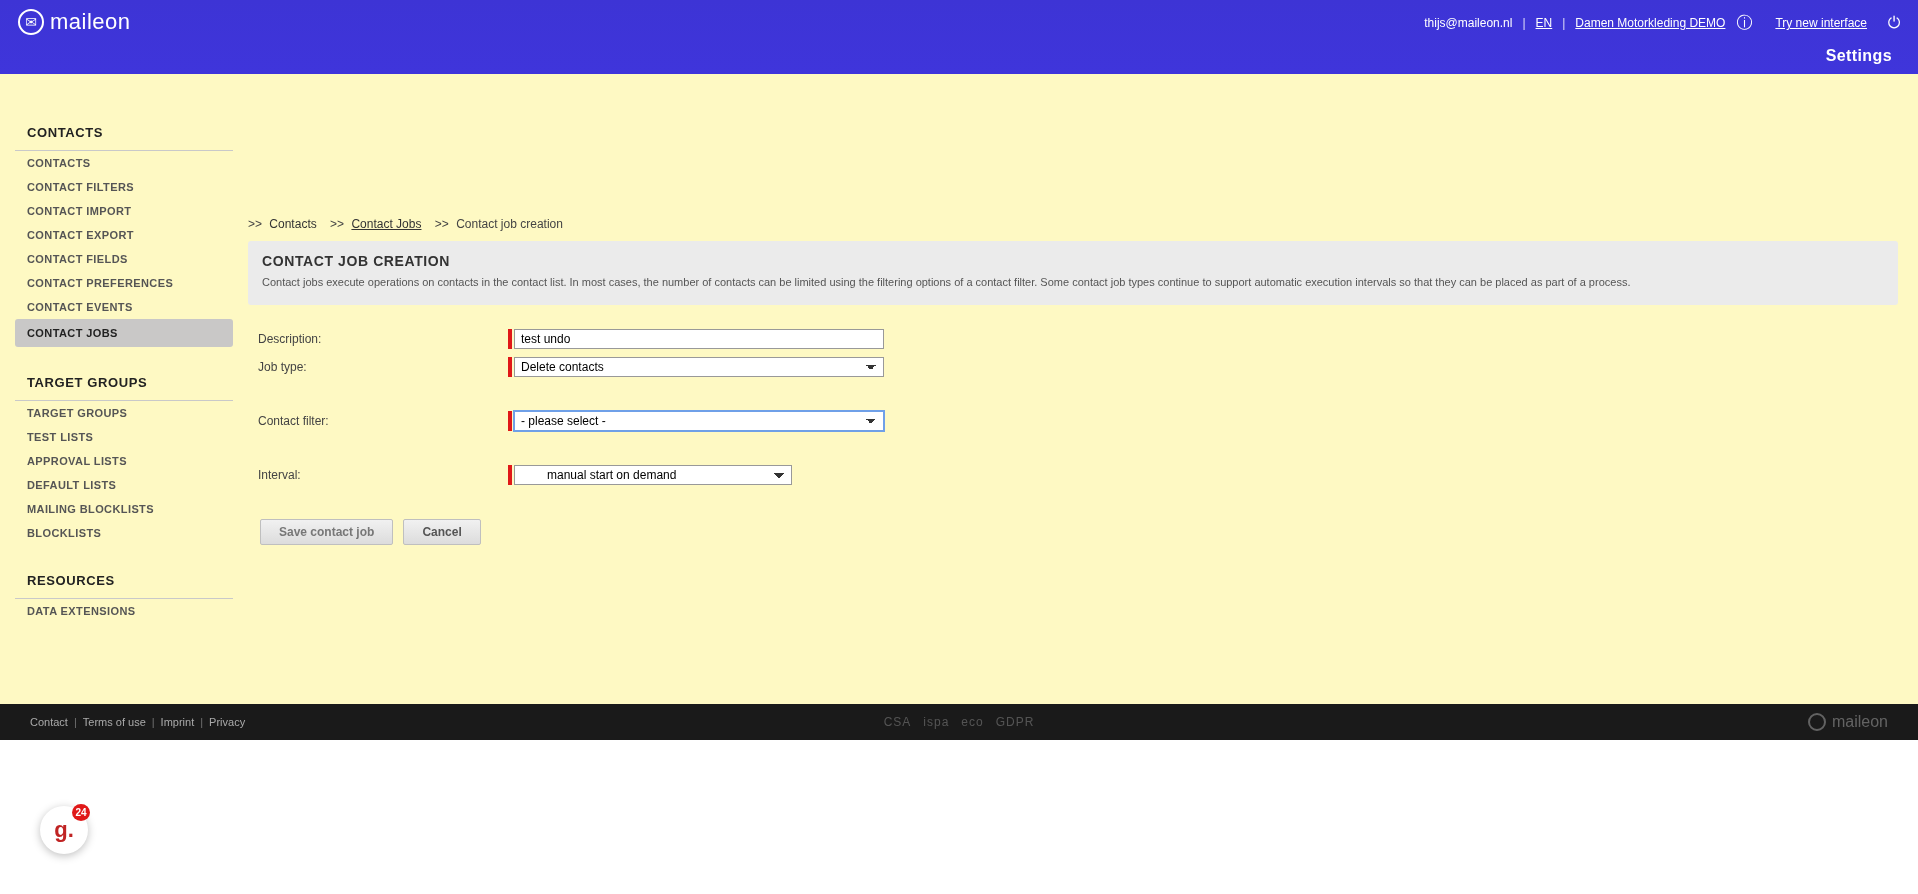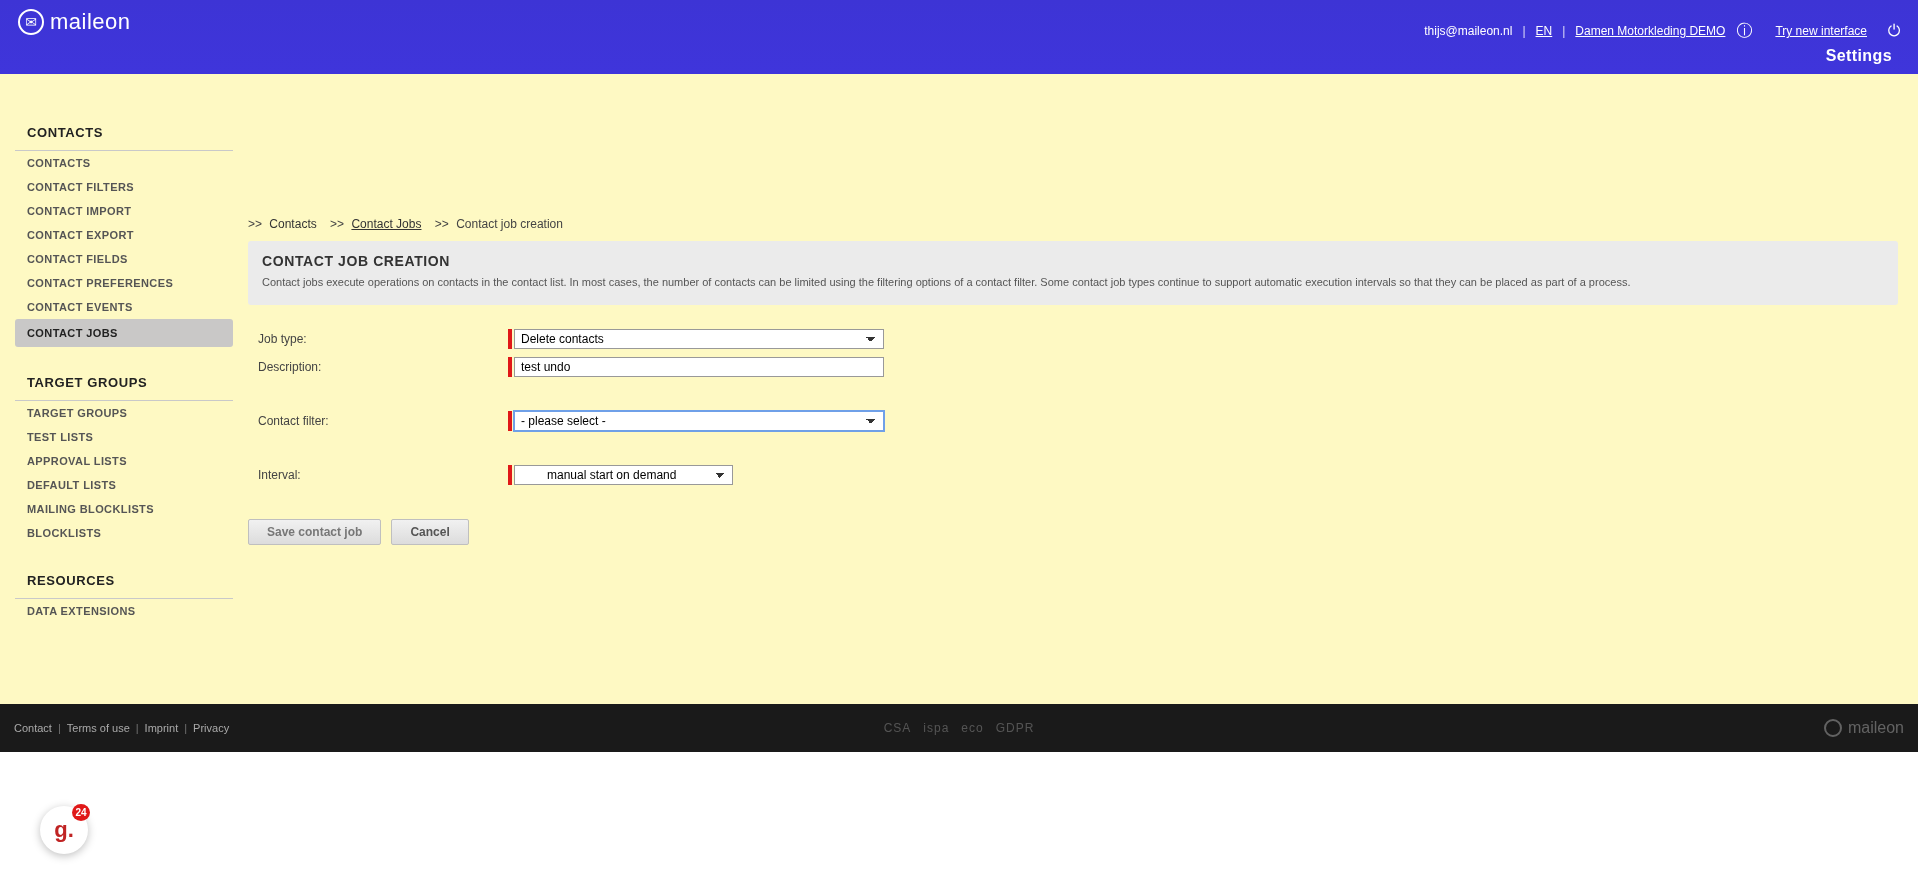--- a/index.html
+++ b/index.html
@@ -37,21 +37,21 @@
     font-size: 14px;
   }
   .logo-text {
     font-size: 22px;
     font-weight: 500;
     letter-spacing: 0.5px;
   }
   .header-right {
     position: absolute;
     right: 15px;
-    top: 22px;
+    top: 14px;
     display: flex;
     align-items: center;
     gap: 10px;
     font-size: 12px;
   }
   .header-right a, .header-right span { color: #fff; }
   .header-right .link { text-decoration: underline; cursor: pointer; }
   .header-right .sep { opacity: 0.8; }
   .icon-btn {
     width: 18px; height: 18px;
@@ -196,49 +196,50 @@
   .sel-input {
     height: 20px;
     padding-right: 22px;
     appearance: none;
     background-image: linear-gradient(45deg, transparent 50%, #333 50%),
                       linear-gradient(135deg, #333 50%, transparent 50%);
     background-position: calc(100% - 12px) 7px, calc(100% - 7px) 7px;
     background-size: 5px 5px, 5px 5px;
     background-repeat: no-repeat;
   }
-  .sel-input.short { width: 219px; padding-left: 32px; }
+  .sel-input.short { width: 278px; padding-left: 32px; }
   .sel-input.highlight { outline: 2px solid #6fa0e8; outline-offset: -1px; }
   .btn-row {
     display: flex;
     gap: 10px;
     margin-top: 30px;
     padding-left: 0;
+    margin-left: 12px;
   }
   .btn {
     border: 1px solid #bfbfbf;
     background: #e2e2e2;
     background: linear-gradient(to bottom, #f1f1f1, #dcdcdc);
     padding: 5px 18px;
     font-size: 12px;
     font-weight: 600;
     color: #777;
     cursor: pointer;
     border-radius: 2px;
   }
   .btn.cancel { color: #555; }
   
   .footer {
     background: #1a1a1a;
-    height: 48px;
+    height: 36px;
     color: #aaa;
     display: flex;
     align-items: center;
     justify-content: space-between;
-    padding: 0 14px;
+    padding: 0 30px;
     font-size: 11px;
     position: relative;
   }
   .footer-links a { color: #aaa; cursor: pointer; }
   .footer-sep { margin: 0 6px; opacity: 0.6; }
   .footer-badges {
     position: absolute;
     left: 50%;
     transform: translateX(-50%);
     display: flex;
@@ -354,34 +355,34 @@
       <span class="arrow">&gt;&gt;</span>
       <span>Contact job creation</span>
     </div>
 
     <div class="info-panel">
       <div class="info-title">Contact Job Creation</div>
       <div class="info-text">Contact jobs execute operations on contacts in the contact list. In most cases, the number of contacts can be limited using the filtering options of a contact filter. Some contact job types continue to support automatic execution intervals so that they can be placed as part of a process.</div>
     </div>
 
     <div class="form-row">
+      <div class="form-label">Description:</div>
+      <div class="field-wrap">
+        <div class="req-marker"></div>
+        <input type="text" class="txt-input" value="test undo" style="">
+      </div>
+    </div>
+
+    <div class="form-row">
       <div class="form-label">Job type:</div>
       <div class="field-wrap">
         <div class="req-marker"></div>
         <select class="sel-input">
           <option>Delete contacts</option>
         </select>
-      </div>
-    </div>
-
-    <div class="form-row">
-      <div class="form-label">Description:</div>
-      <div class="field-wrap">
-        <div class="req-marker"></div>
-        <input type="text" class="txt-input" value="test undo" style="">
       </div>
     </div>
 
     <div class="form-row spaced">
       <div class="form-label">Contact filter:</div>
       <div class="field-wrap">
         <div class="req-marker"></div>
         <select class="sel-input highlight">
           <option>- please select -</option>
         </select>

